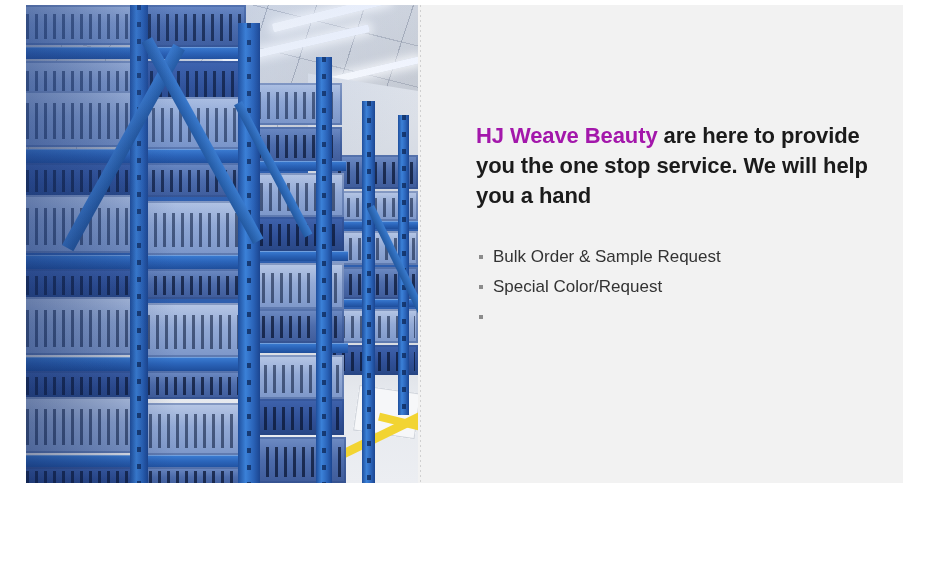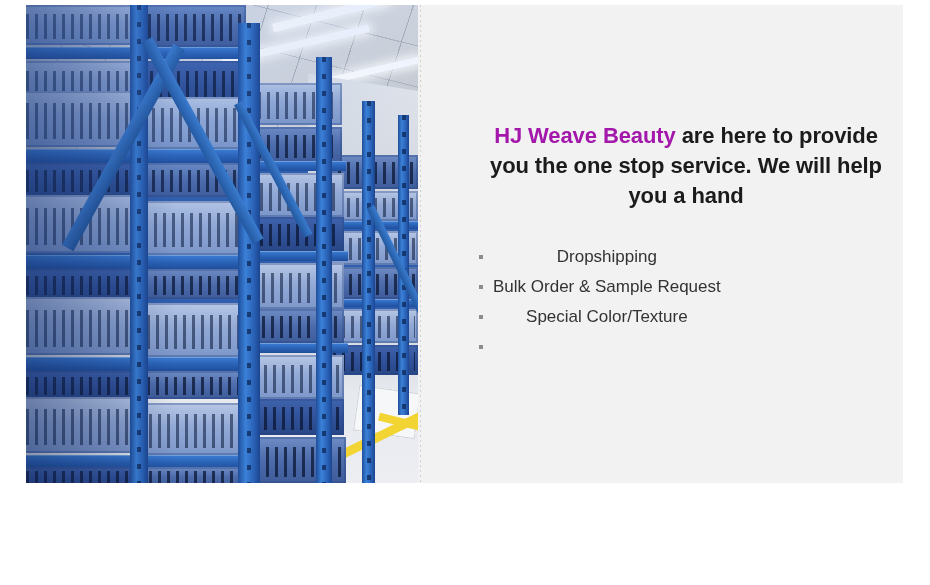--- a/index.html
+++ b/index.html
@@ -152,21 +152,20 @@
     position: absolute; inset: 0;
     background: linear-gradient(140deg, rgba(60,110,200,0.22), rgba(255,255,255,0.0) 55%);
     pointer-events: none;
   }
 
   
   .textpanel {
     position: relative;
     flex: 1 1 auto;
     padding: 0;
-    text-align: center;
   }
   .divider {
     position: absolute;
     left: 2px; top: 0; bottom: 0;
     width: 1px;
     background-image: repeating-linear-gradient(180deg,
       rgba(205,205,205,0.9) 0 2px, rgba(0,0,0,0) 2px 5px);
   }
   .heading {
     position: absolute;
@@ -299,19 +298,18 @@
     <div class="shade-left"></div>
     <div class="cool-cast"></div>
   </div>
 
   <div class="textpanel">
     <div class="divider"></div>
 
     <div class="heading"><span class="brand">HJ Weave Beauty</span><span> are here to provide you the one stop service. We will help you a hand</span></div>
 
     <ul class="bullets">
-      <li><span class="sq"></span><span>Dropshipping</span></li>
       <li><span class="sq"></span><span>Bulk Order &amp; Sample Request</span></li>
-      <li><span class="sq"></span><span>Special Color/Texture</span></li>
+      <li><span class="sq"></span><span>Special Color/Request</span></li>
       <li><span class="sq"></span></li>
     </ul>
   </div>
 </div>
 
 </body></html>

